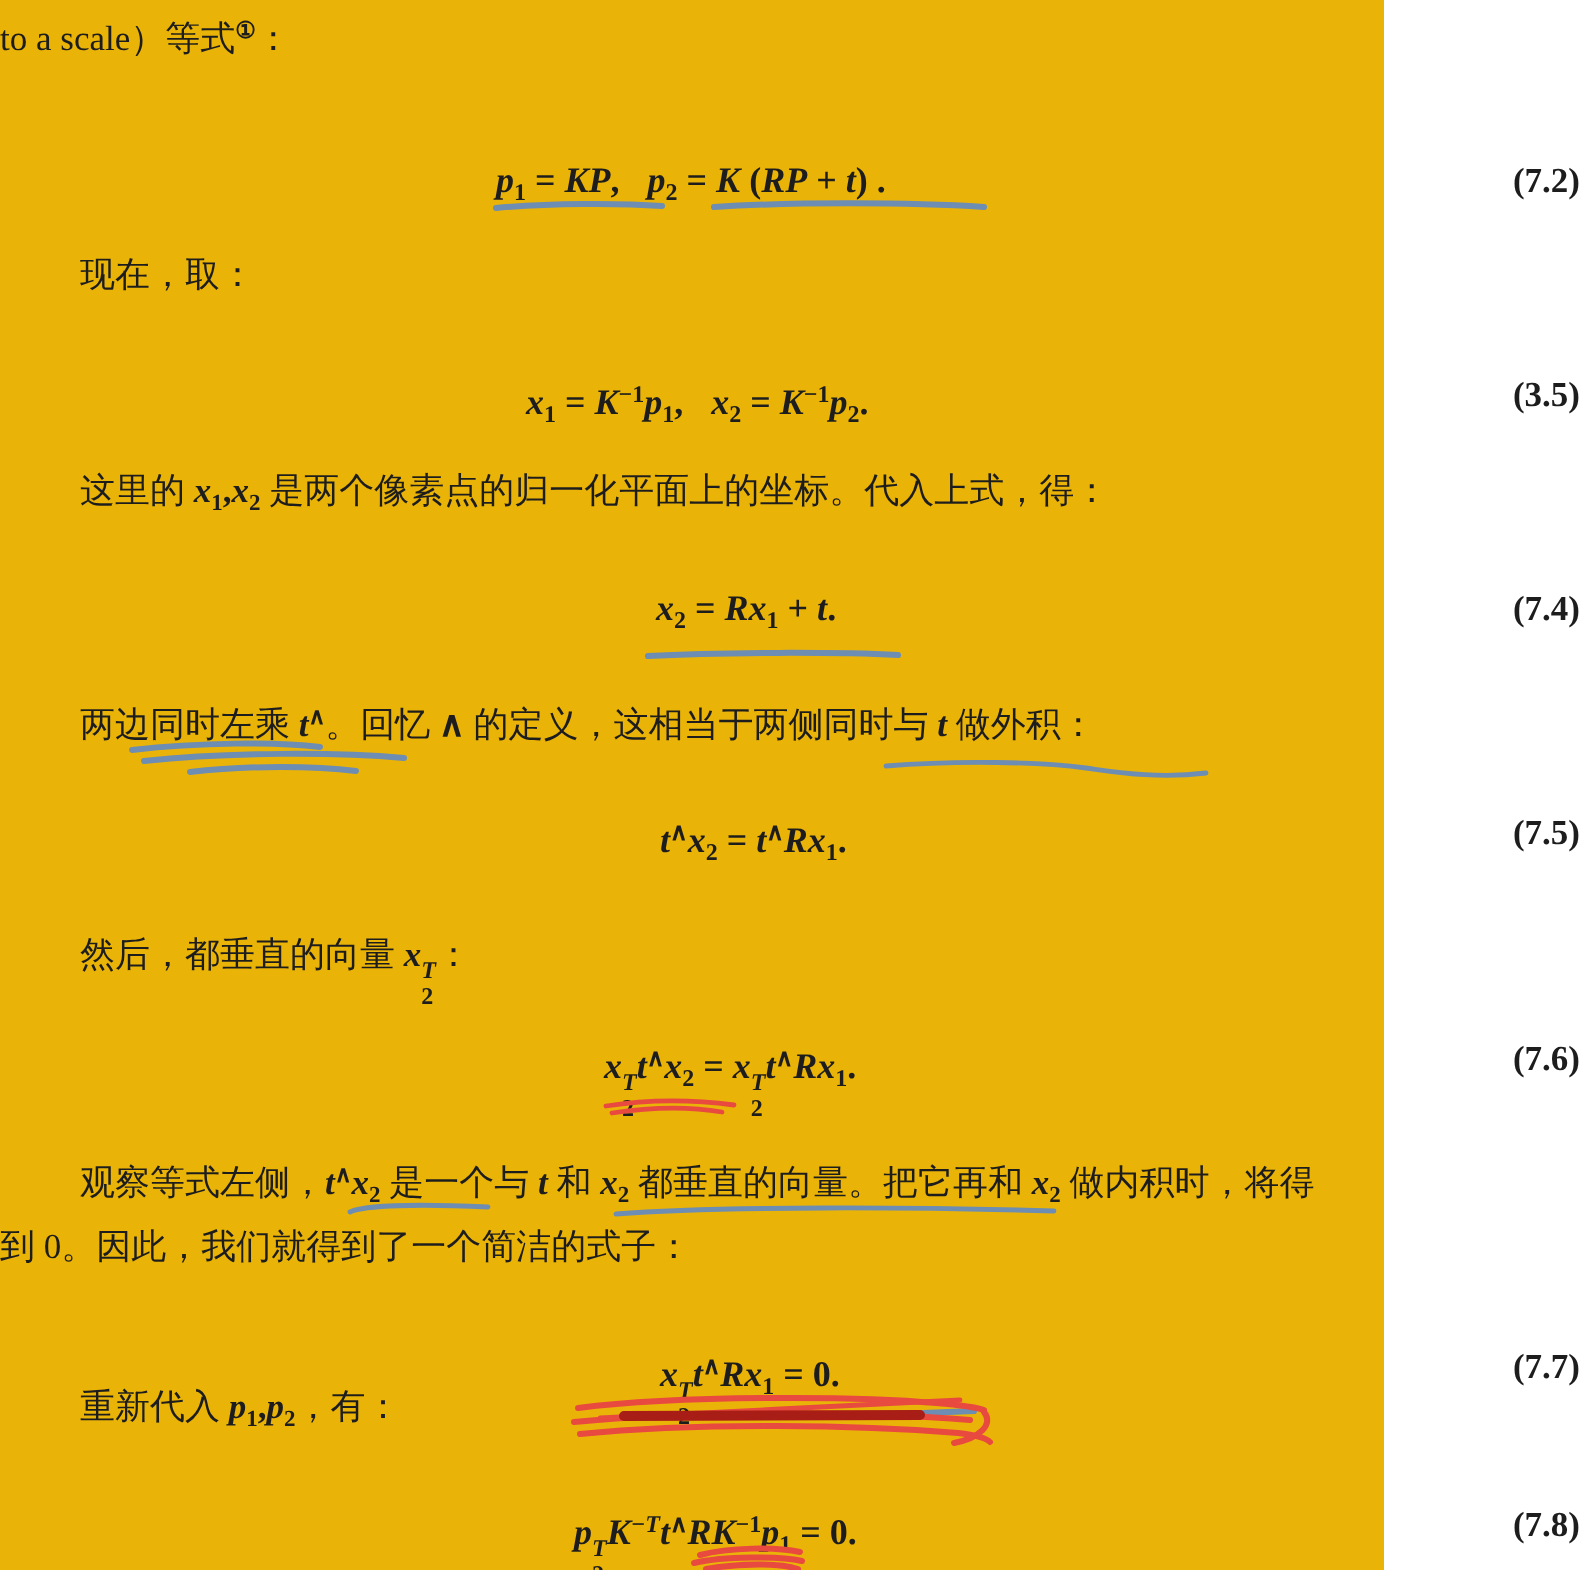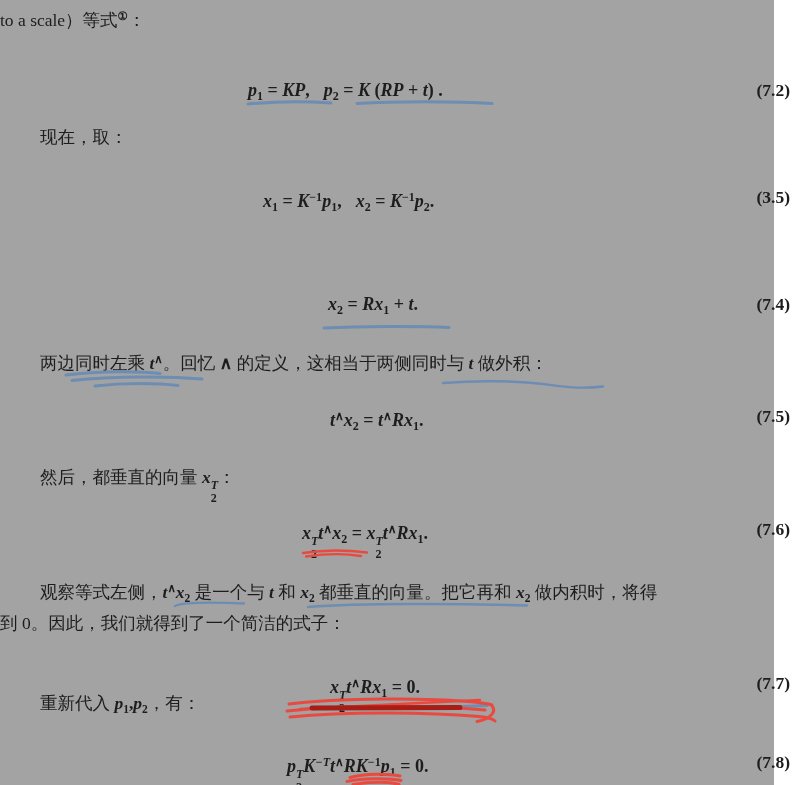--- a/index.html
+++ b/index.html
@@ -1,17 +1,17 @@
 <!DOCTYPE html>
 <html><head>
 <meta charset="utf-8">
 <style>
   *{margin:0;padding:0;box-sizing:border-box}
   html,body{width:798px;height:785px;background:#ffffff;overflow:hidden}
-  .page{position:relative;width:774px;height:785px;background:#a3a3a3;
+  .page{position:relative;width:692px;height:785px;background:#eab308;
         font-family:"Liberation Serif",serif;color:#1d1d1d}
   .line{position:absolute;white-space:nowrap}
   .cn{font-size:17.5px;line-height:22px}
   .eqrow{left:0;width:798px;height:30px;line-height:30px;font-size:18px}
   .eq{font-weight:bold}
   .eq-label{position:absolute;right:8px;top:0;font-weight:bold;font-size:17.5px;color:#1d1d1d}
   .tk-c{font-style:normal}
   .tk-m{font-style:italic;font-weight:bold}
   .tk-n{font-weight:bold;font-style:normal}
   .tk-sub{font-size:12px;vertical-align:-4px;font-weight:bold}
@@ -38,20 +38,21 @@
     <span class="eq-label">(7.2)</span>
   </div>
 
   <div class="line cn" style="top:126px;left:40px"><span class="tk-c">现在，取：</span></div>
 
   <div class="line eqrow" style="top:182px">
     <span class="eq" style="margin-left:263px"><span class="tk-m">x</span><span class="tk-sub">1</span><span class="tk-n"> = </span><span class="tk-m">K</span><span class="tk-sup">−1</span><span class="tk-m">p</span><span class="tk-sub">1</span><span class="tk-n">,</span><span class="tk-g"></span><span class="tk-m">x</span><span class="tk-sub">2</span><span class="tk-n"> = </span><span class="tk-m">K</span><span class="tk-sup">−1</span><span class="tk-m">p</span><span class="tk-sub">2</span><span class="tk-n">.</span></span>
     <span class="eq-label">(3.5)</span>
   </div>
 
+  <div class="line cn" style="top:234px;left:40px"><span class="tk-c">这里的 </span><span class="tk-m">x</span><span class="tk-sub">1</span><span class="tk-n">,</span><span class="tk-m">x</span><span class="tk-sub">2</span><span class="tk-c"> 是两个像素点的归一化平面上的坐标。代入上式，得：</span></div>
 
   <div class="line eqrow" style="top:289px">
     <span class="eq" style="margin-left:328px"><span class="tk-m">x</span><span class="tk-sub">2</span><span class="tk-n"> = </span><span class="tk-m">Rx</span><span class="tk-sub">1</span><span class="tk-n"> + </span><span class="tk-m">t</span><span class="tk-n">.</span></span>
     <span class="eq-label">(7.4)</span>
   </div>
 
   <div class="line cn" style="top:348px;left:40px"><span class="tk-c">两边同时左乘 </span><span class="tk-m">t</span><span class="tk-sup">∧</span><span class="tk-c">。回忆 </span><span class="tk-n">∧</span><span class="tk-c"> 的定义，这相当于两侧同时与 </span><span class="tk-m">t</span><span class="tk-c"> 做外积：</span></div>
 
   <div class="line eqrow" style="top:401px">
     <span class="eq" style="margin-left:330px"><span class="tk-m">t</span><span class="tk-sup">∧</span><span class="tk-m">x</span><span class="tk-sub">2</span><span class="tk-n"> = </span><span class="tk-m">t</span><span class="tk-sup">∧</span><span class="tk-m">Rx</span><span class="tk-sub">1</span><span class="tk-n">.</span></span>

